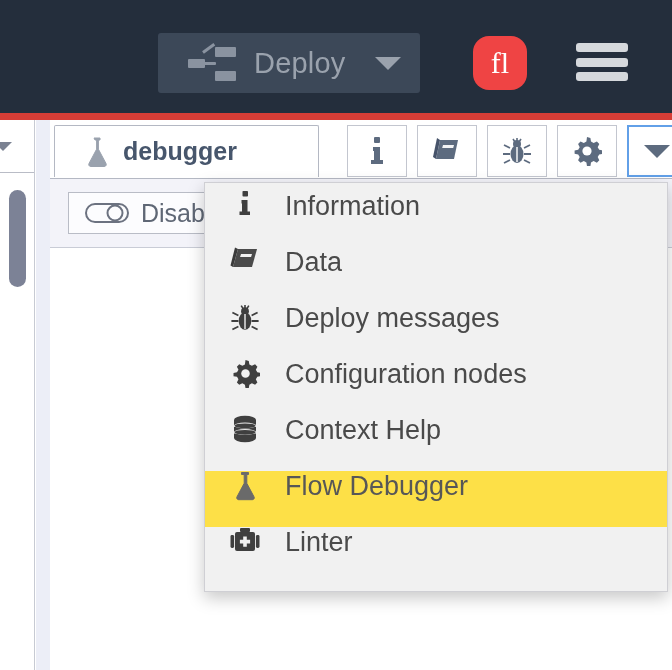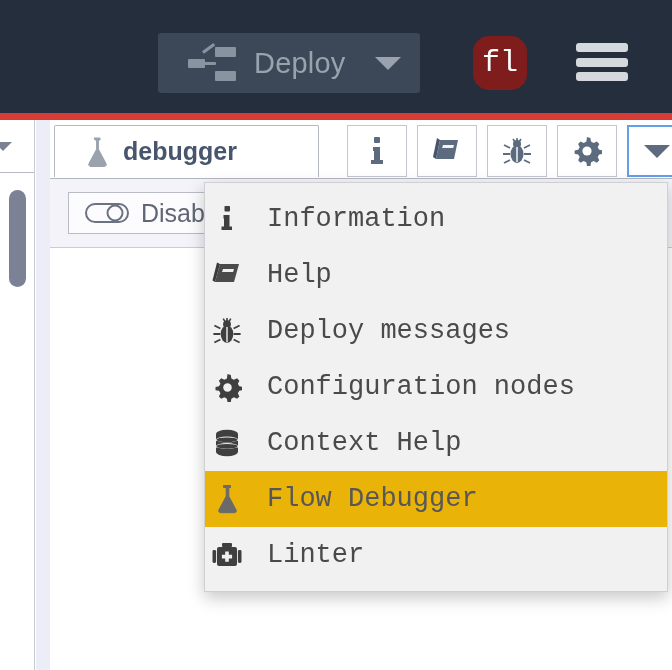--- a/index.html
+++ b/index.html
@@ -42,23 +42,23 @@
   .deploy-label {
     color: #9aa2ad; font-size: 29px; margin-left: 14px; letter-spacing: 0.2px;
   }
   .deploy-caret {
     margin-left: 30px; width: 0; height: 0;
     border-left: 13px solid transparent; border-right: 13px solid transparent;
     border-top: 13px solid #9aa2ad;
   }
   .avatar {
     position: absolute; left: 473px; top: 36px; width: 54px; height: 54px;
-    background: #7f1d1d; border-radius: 16px;
+    background: #ef4444; border-radius: 16px;
     display: flex; align-items: center; justify-content: center;
-    color: #ffffff; font-family: Liberation Mono, monospace; font-size: 30px;
+    color: #ffffff; font-family: Liberation Serif, serif; font-size: 30px;
   }
   .hamburger {
     position: absolute; left: 576px; top: 43px; width: 52px; height: 38px;
     display: flex; flex-direction: column; justify-content: space-between;
     cursor: pointer;
   }
   .hamburger span { display: block; height: 9px; background: #d5d8dc; border-radius: 3px; }
 
   
   .workspace {
@@ -136,26 +136,25 @@
     background: #ffffff;
   }
 
   
   .menu {
     position: absolute; left: 204px; top: 182px; width: 464px; height: 410px;
     background: #f1f1f1; border: 1px solid #cfcfd4;
     box-shadow: 0 6px 16px rgba(0,0,0,0.22);
   }
   .menu-item {
-    display: flex; align-items: center; height: 56px; cursor: pointer;
-    padding-left: 4px;
-    font-family: Liberation Mono, monospace;
+    display: flex; align-items: flex-start; height: 56px; cursor: pointer;
+    padding-left: 22px;
   }
   .menu-item.first { margin-top: 8px; }
-  .menu-item.highlight { background: #eab308; }
+  .menu-item.highlight { background: #fde047; }
   .menu-icon {
     width: 36px; flex: none; display: flex; align-items: center; justify-content: center;
   }
   .menu-label { margin-left: 22px; font-size: 27px; color: #4a4a4a; }
   .menu-item.highlight .menu-label { color: #575757; }
   svg { display: block; }
 </style>
 </head>
 <body>
 
@@ -276,21 +275,21 @@
     </div>
 
     <div class="menu-item">
       <span class="menu-icon">
         <svg width="30" height="26" viewBox="0 0 30 26">
           <path d="M8 2 H27 L22 20 H3 Z" fill="#4b4b4b"></path>
           <path d="M3 20 L8 2 L5 0.5 L0.5 18.5 Z" fill="#3a3a3a"></path>
           <path d="M11 7 h11 l-0.9 3 H10.1 z" fill="#f1f1f1"></path>
         </svg>
       </span>
-      <span class="menu-label">Help</span>
+      <span class="menu-label">Data</span>
     </div>
 
     <div class="menu-item">
       <span class="menu-icon">
         <svg width="30" height="30" viewBox="0 0 30 30">
           <ellipse cx="15" cy="18" rx="6.3" ry="8.8" fill="#3f3f3f"></ellipse>
           <circle cx="15" cy="8.2" r="3.9" fill="#3f3f3f"></circle>
           <path d="M15 2 v5 M11.2 2.6 l2 3.2 M18.8 2.6 l-2 3.2" stroke="#3f3f3f" stroke-width="1.6" fill="none"></path>
           <path d="M8.4 12.5 L2.4 9.5 M8.4 18 L1.4 18 M8.4 23.5 L2.4 26.5 M21.6 12.5 L27.6 9.5 M21.6 18 L28.6 18 M21.6 23.5 L27.6 26.5" stroke="#3f3f3f" stroke-width="1.8" fill="none"></path>
           <path d="M15 11 v15" stroke="#f1f1f1" stroke-width="1.4"></path>

